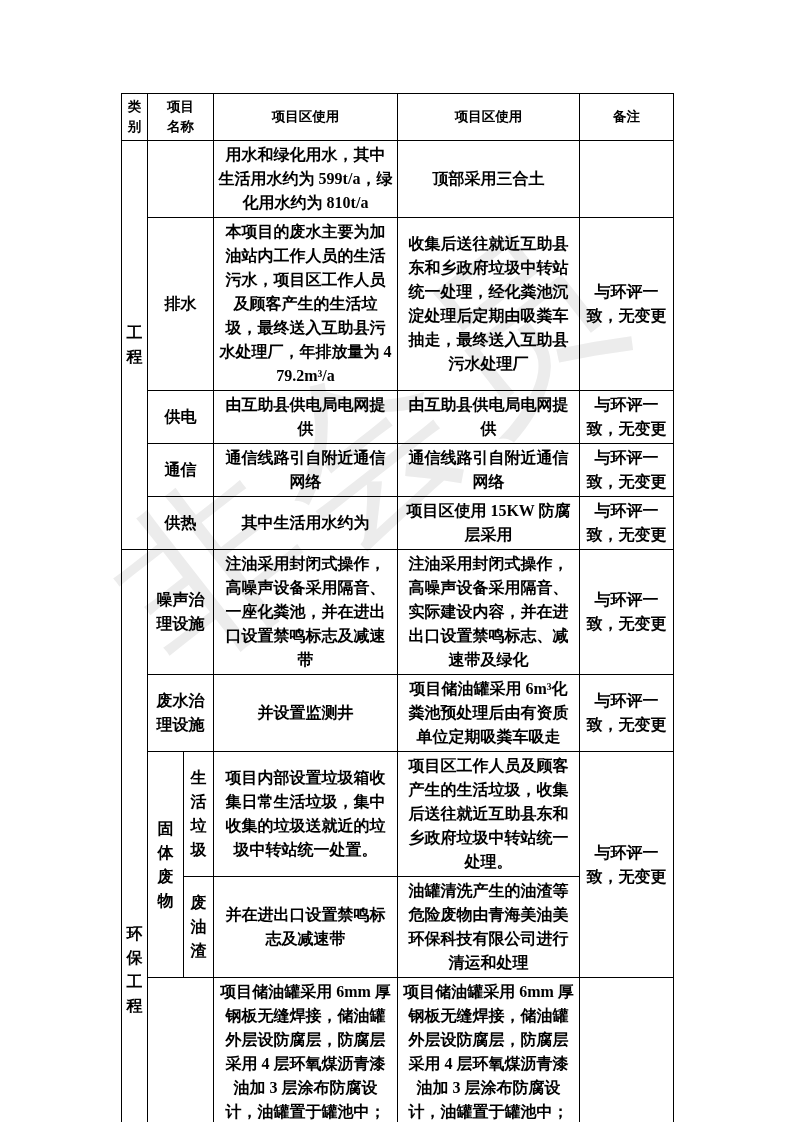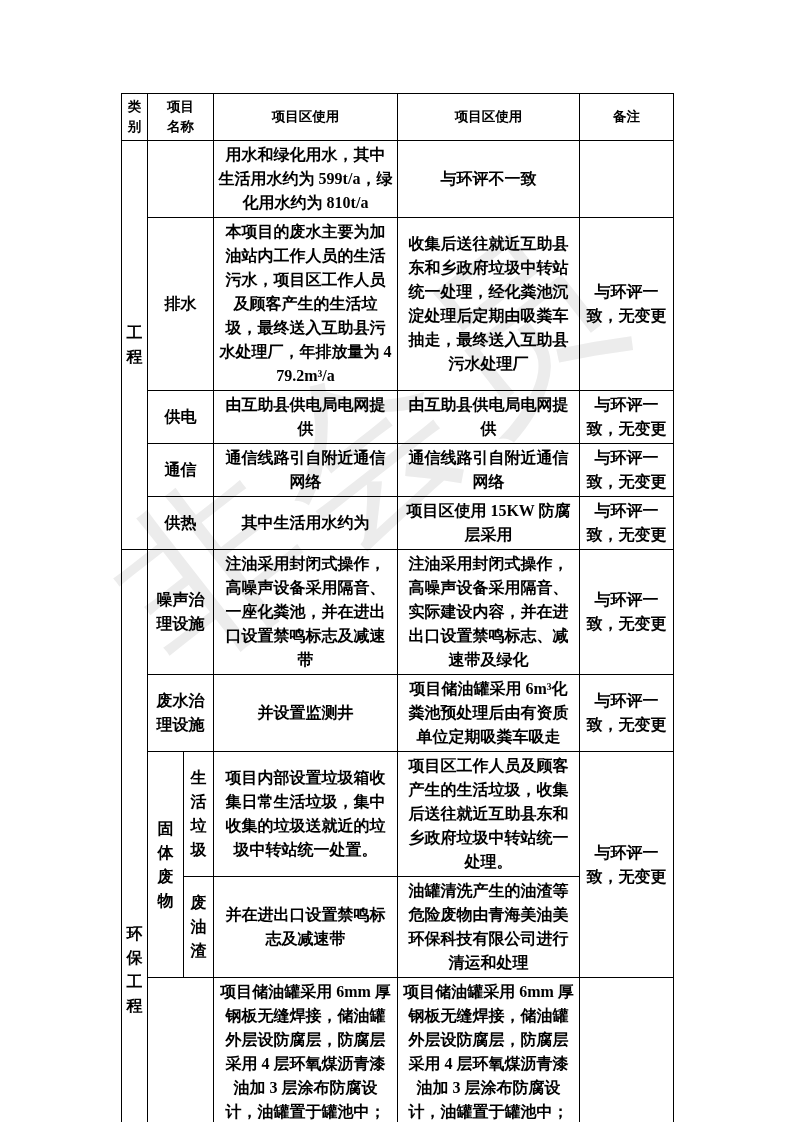--- a/index.html
+++ b/index.html
@@ -61,21 +61,21 @@
       <th>项目区使用</th>
       <th>项目区使用</th>
       <th>备注</th>
     </tr>
 
     <tr style="height:62px">
       <td class="cat cat-top" rowspan="5">工
 程</td>
       <td class="name" colspan="2"></td>
       <td>用水和绿化用水，其中生活用水约为 599t/a，绿化用水约为 810t/a</td>
-      <td>与环评不一致</td>
+      <td>顶部采用三合土</td>
       <td class="remark"></td>
     </tr>
 
     <tr style="height:106px">
       <td class="name" colspan="2">排水</td>
       <td>本项目的废水主要为加油站内工作人员的生活污水，项目区工作人员及顾客产生的生活垃圾，最终送入互助县污水处理厂，年排放量为 479.2m³/a</td>
       <td>收集后送往就近互助县东和乡政府垃圾中转站统一处理，经化粪池沉淀处理后定期由吸粪车抽走，最终送入互助县污水处理厂</td>
       <td class="remark">与环评一致，无变更</td>
     </tr>
 

